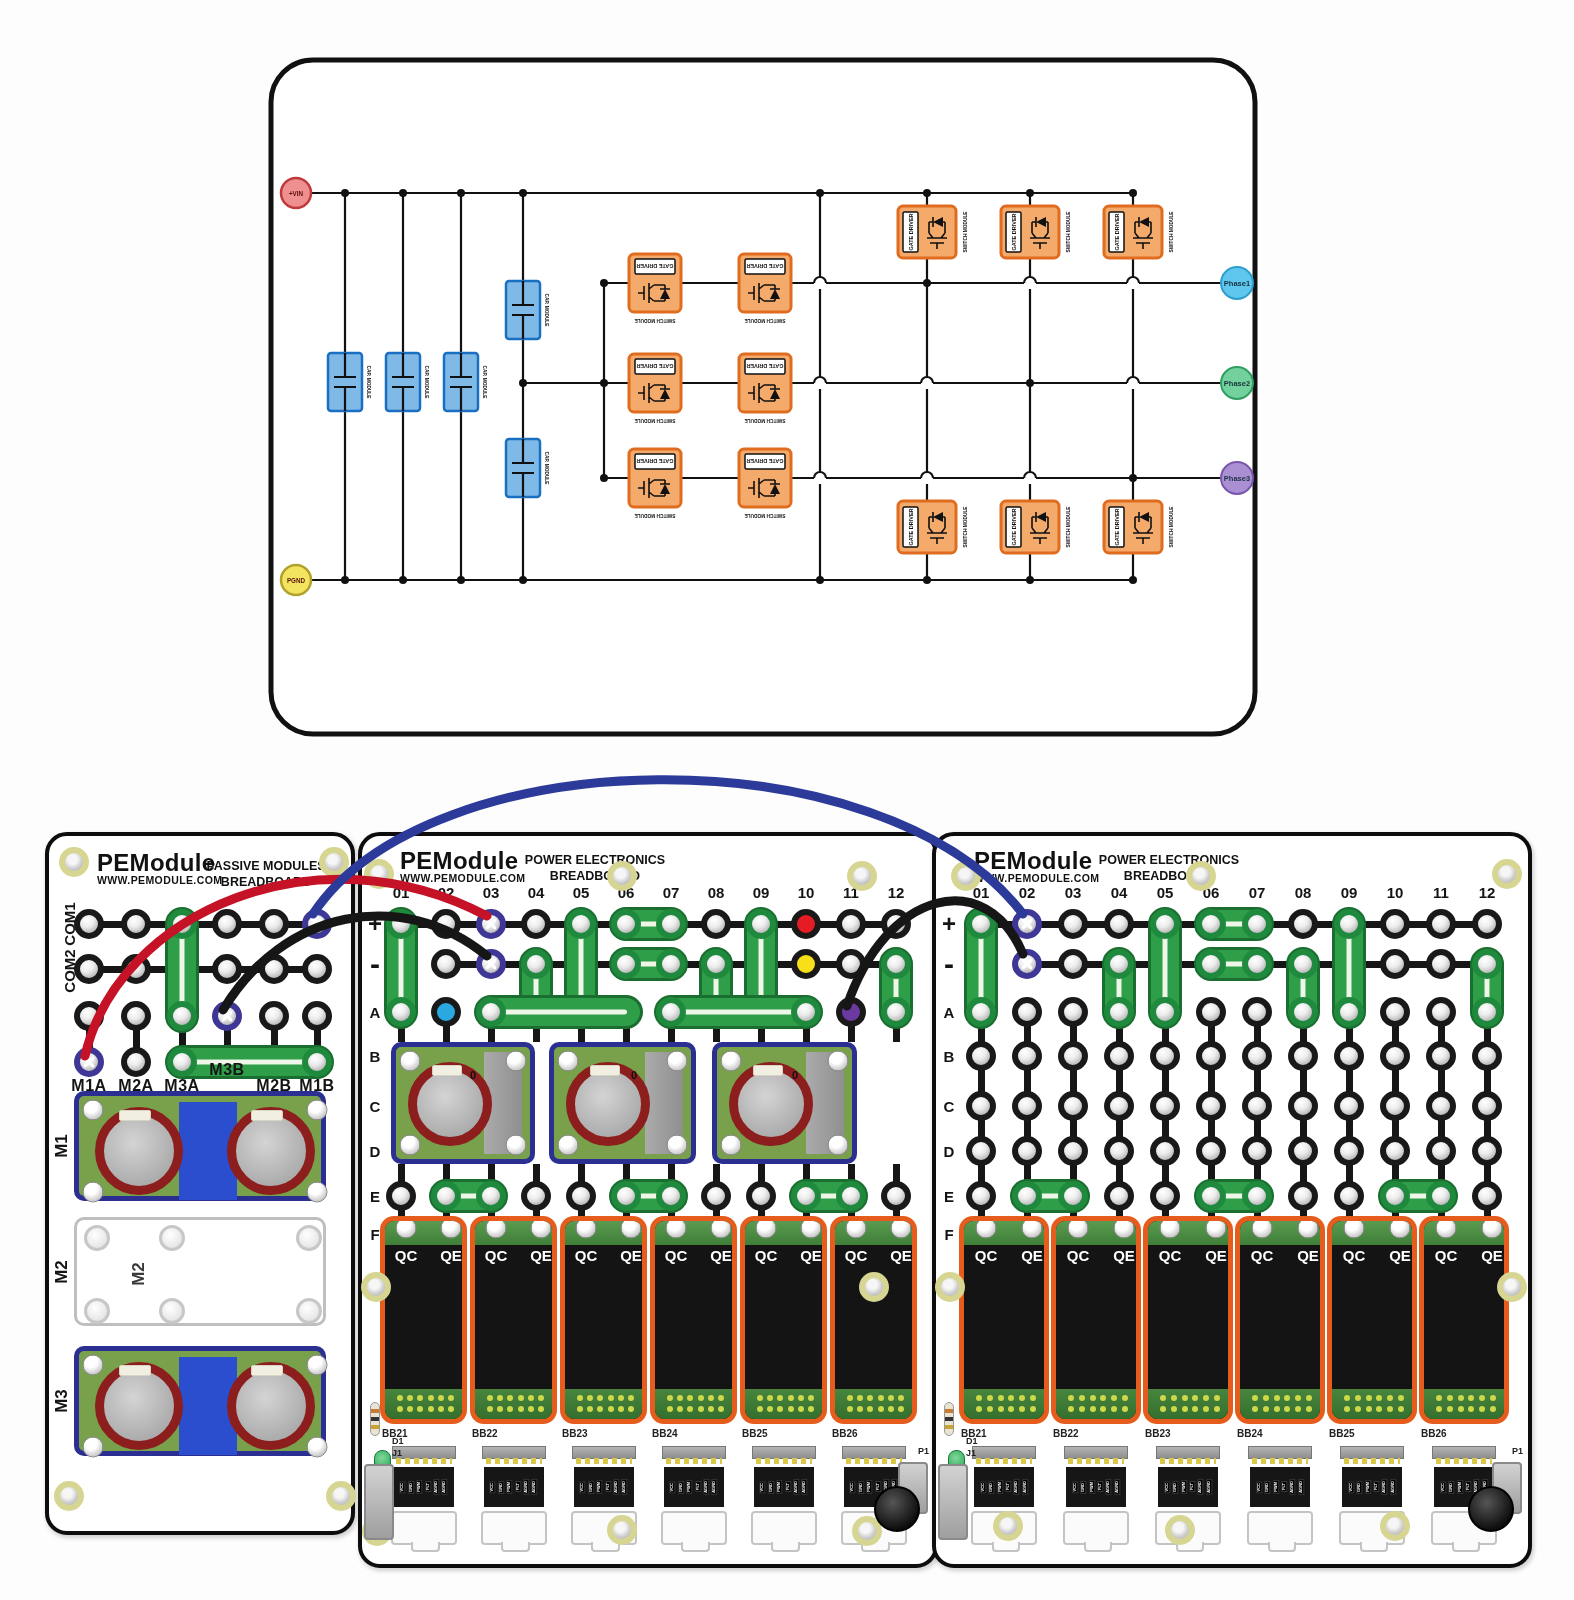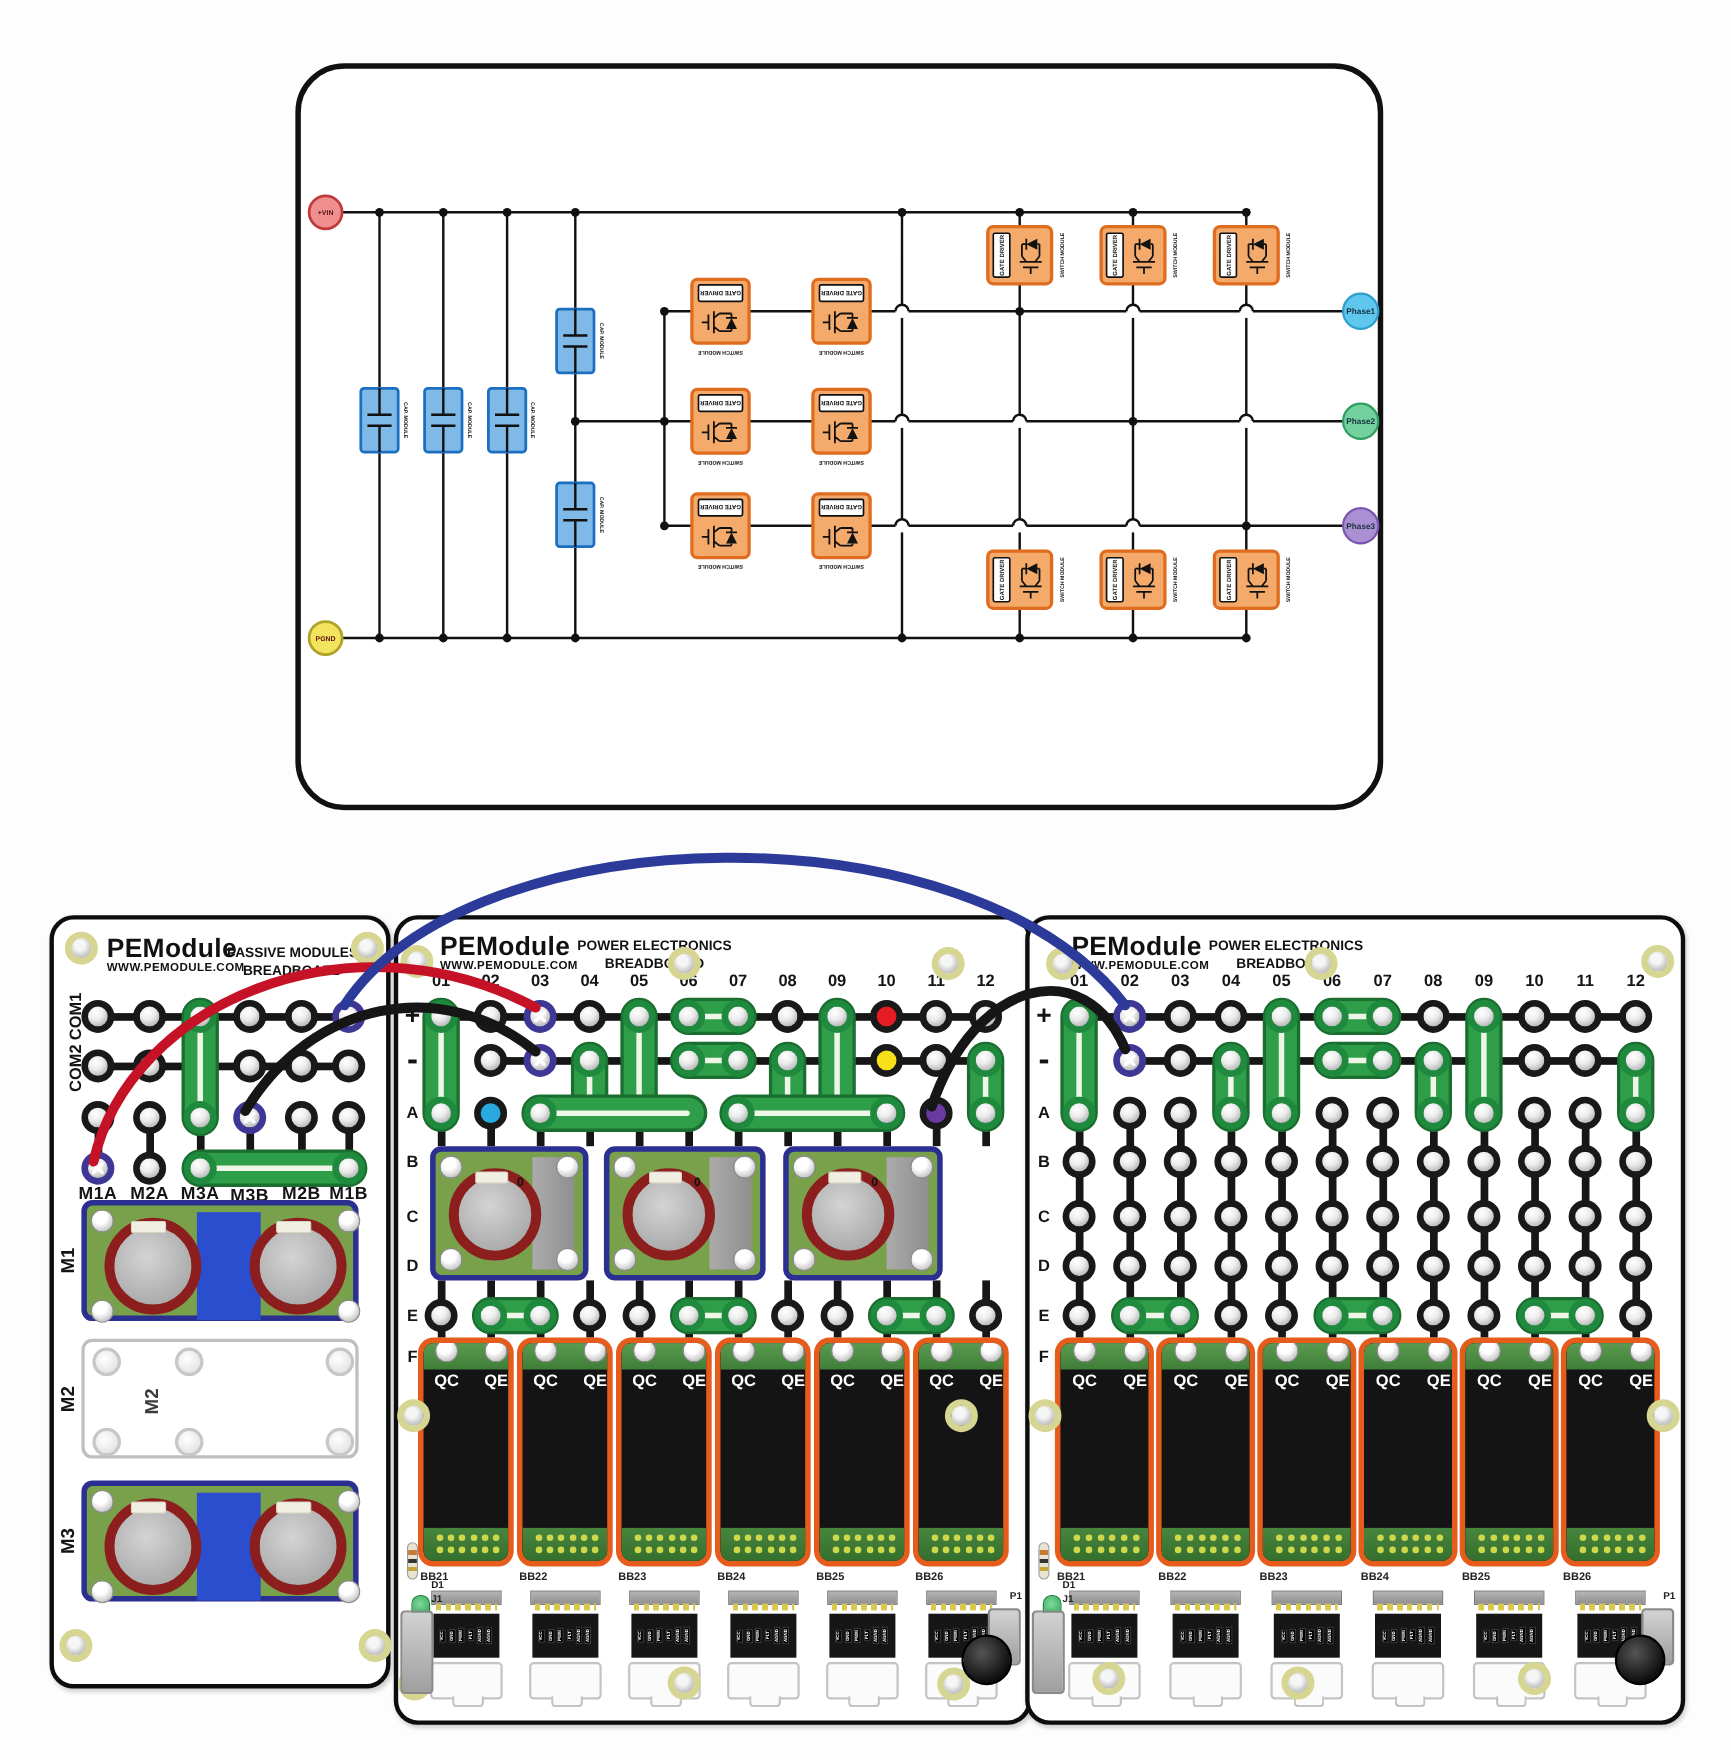--- a/index.html
+++ b/index.html
@@ -284,21 +284,21 @@
       <div class="t p" style="left: 178px; top: 180px;"></div>
       <div class="t" style="left: 225px; top: 180px;"></div>
       <div class="t" style="left: 268px; top: 180px;"></div>
       <div class="t p" style="left: 40px; top: 226px;"></div>
       <div class="t" style="left: 87px; top: 226px;"></div>
       <div class="t g" style="left: 133px; top: 226px;"></div>
       <div class="t g" style="left: 268px; top: 226px;"></div>
       <div class="lbl mlab" style="left: 40px; top: 250px;">M1A</div>
       <div class="lbl mlab" style="left: 87px; top: 250px;">M2A</div>
       <div class="lbl mlab" style="left: 133px; top: 250px;">M3A</div>
-      <div class="lbl mlab" style="left: 178px; top: 252px;">M3B</div>
+      <div class="lbl mlab" style="left: 178px; top: 234px;">M3B</div>
       <div class="lbl mlab" style="left: 225px; top: 250px;">M2B</div>
       <div class="lbl mlab" style="left: 268px; top: 250px;">M1B</div>
       <div class="lbl rot" style="left: 20px; top: 88px;">COM1</div>
       <div class="lbl rot" style="left: 20px; top: 135px;">COM2</div>
       <div class="brand" style="left: 48px; top: 14px;">
         <div class="b1">PEModule</div>
         <div class="b2">WWW.PEMODULE.COM</div>
       </div>
       <div class="btitle" style="left: 217px; top: 22px;">
         <div>PASSIVE MODULES</div>

